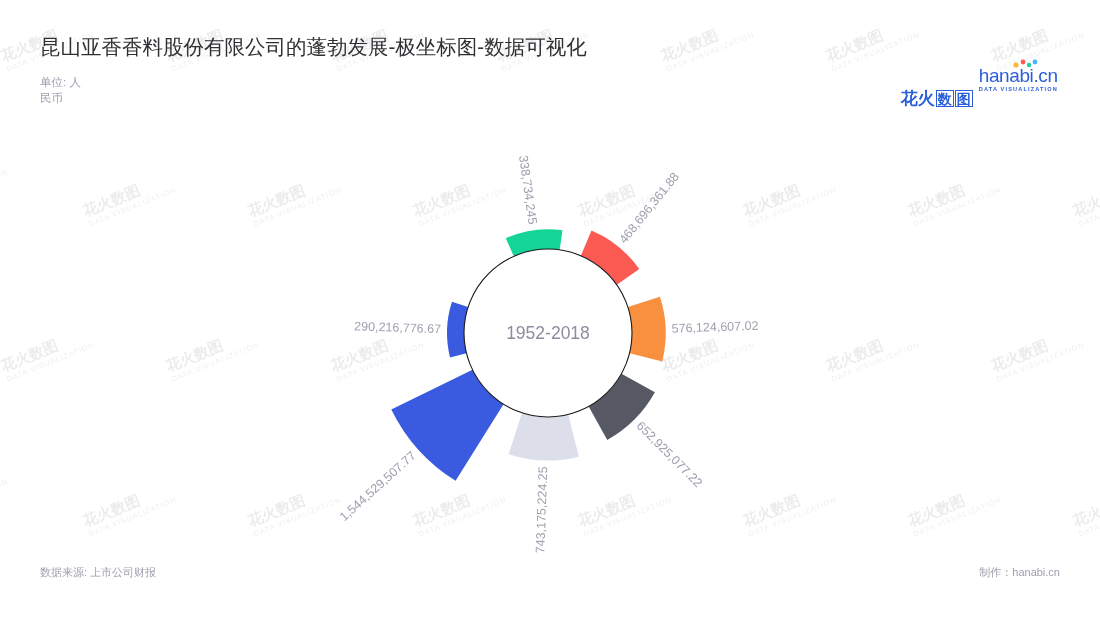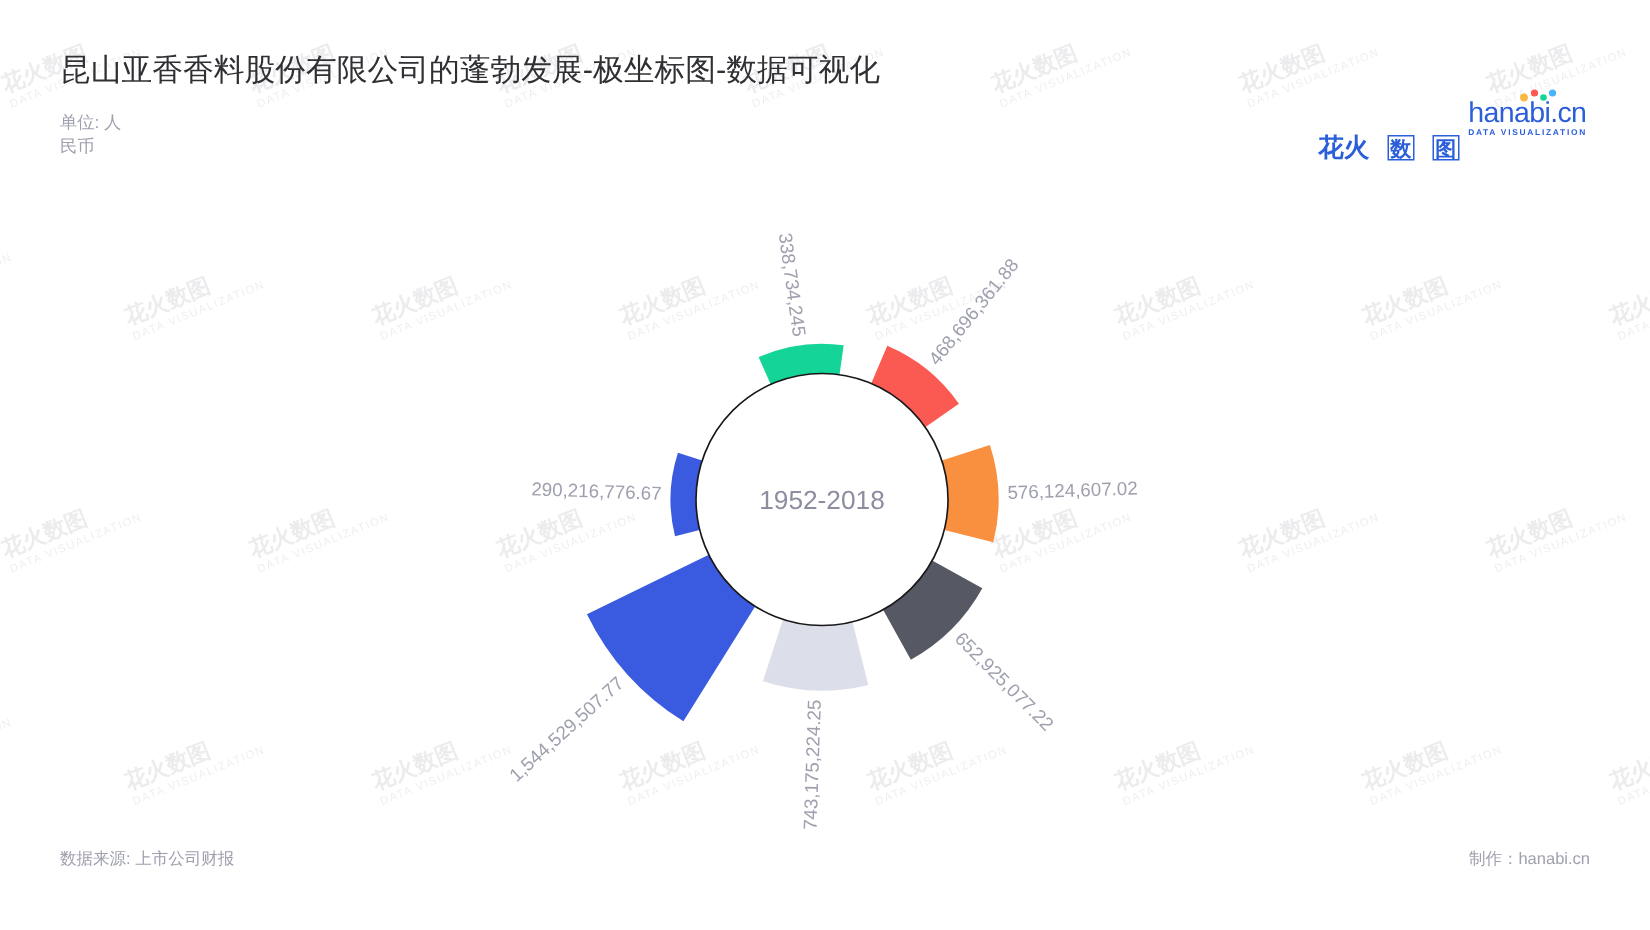--- a/index.html
+++ b/index.html
@@ -71,21 +71,21 @@
     right: 42px;
     top: 52px;
     z-index: 3;
     display: flex;
     align-items: center;
     gap: 6px;
   }
   #logo-cn {
     display: flex;
     align-items: center;
-    gap: 12px;
+    gap: 1px;
     margin-top: 38px;
   }
   .logo-glyph {
     font-size: 17px;
     font-weight: bold;
     color: #2b5fd9;
     line-height: 1;
   }
   .logo-glyph.boxed {
     border: 1.6px solid #2b5fd9;

